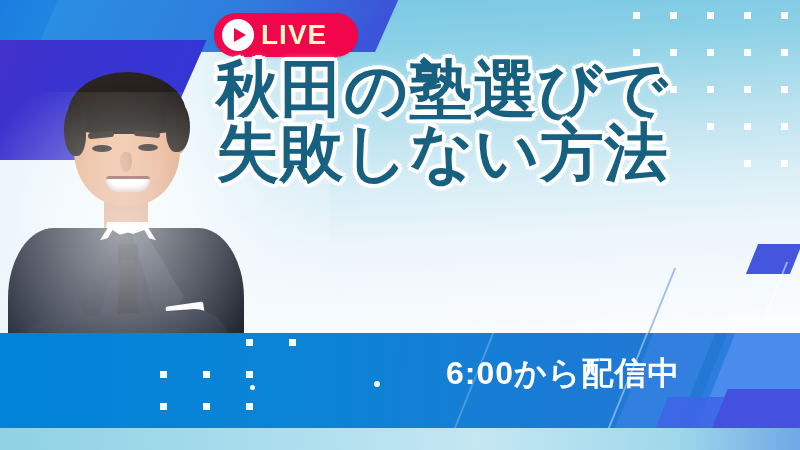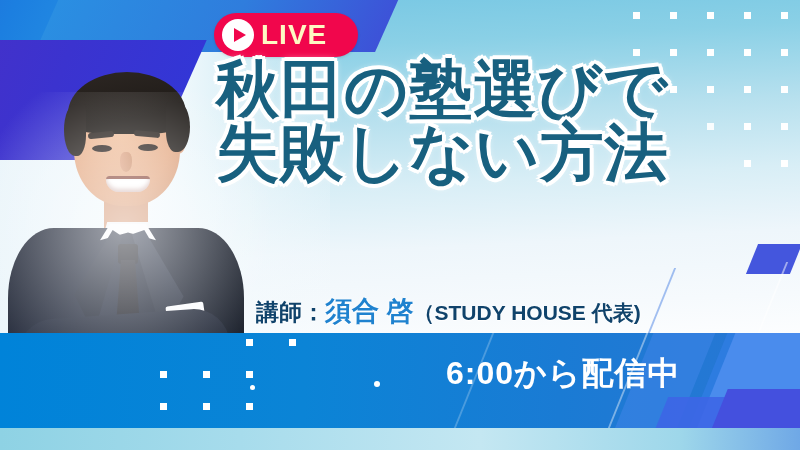--- a/index.html
+++ b/index.html
@@ -352,21 +352,20 @@
       <span class="live-tri"></span>
     </span>
     <span class="live-text">LIVE</span>
   </div>
 
   <div class="title-wrap">
     <div class="title-line">秋田の塾選びで</div>
     <div class="title-line title-line-2">失敗しない方法</div>
   </div>
 
-  <div class="speaker"><span>講師：</span><span class="name">須合 啓</span><span class="org">（STUDY HOUSE 代表)</span></div>
 
   <div class="banner">
     <div class="banner-hairline bh-2"></div>
     <div class="banner-diag bd-3"></div>
     <div class="banner-diag bd-2"></div>
     <div class="banner-diag bd-1"></div>
     <div class="banner-diag bd-5"></div>
     <div class="banner-diag bd-4"></div>
     <div class="banner-hairline bh-1"></div>
 

